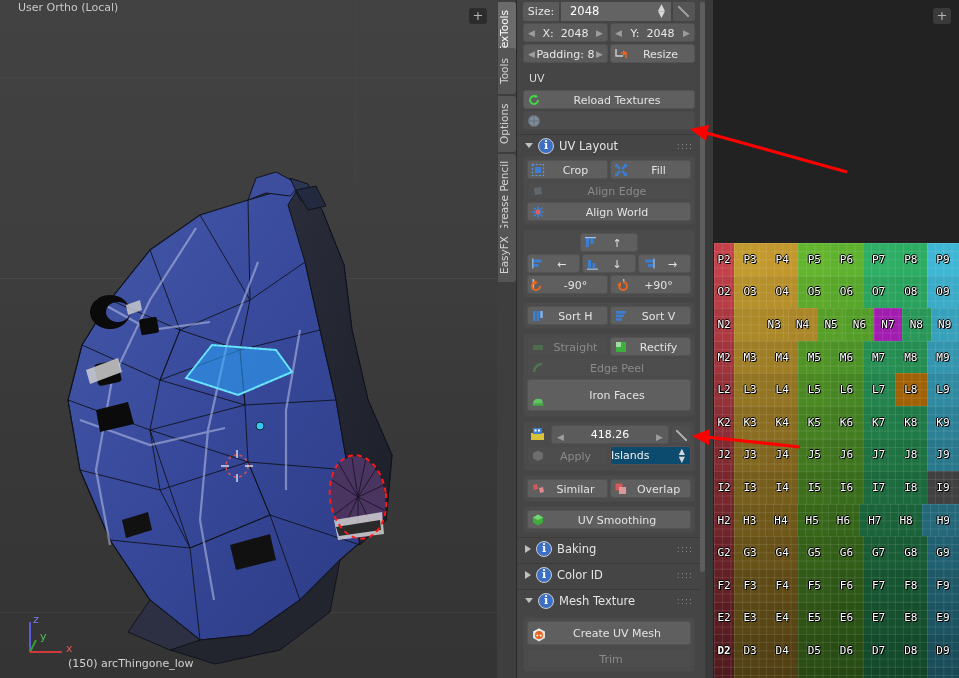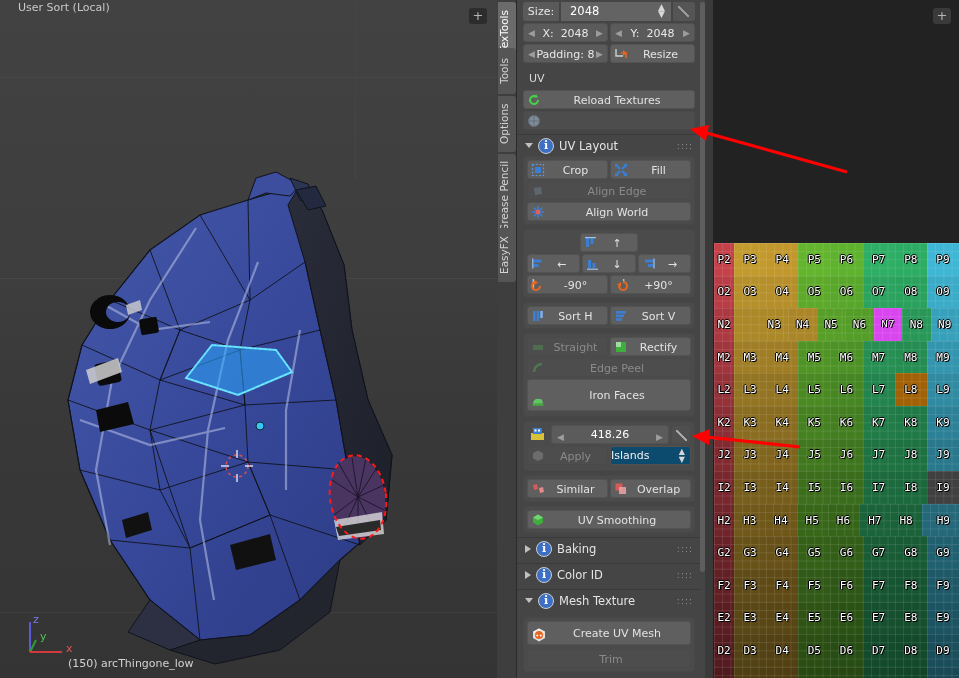--- a/index.html
+++ b/index.html
@@ -322,21 +322,21 @@
           <line x1="358" y1="497" x2="342" y2="532"></line>
           <line x1="358" y1="497" x2="334" y2="515"></line>
           <line x1="358" y1="497" x2="332" y2="480"></line>
         </g>
         <path d="M334,520 L382,512 L384,534 L338,540 Z" fill="#d8d8d8" opacity=".8"></path>
         <path d="M336,527 L380,520 L381,530 L339,536 Z" fill="#2a2a2a"></path>
         <ellipse cx="358" cy="497" rx="28" ry="42" fill="none" stroke="#ff1a1a" stroke-width="2" stroke-dasharray="5 4" transform="rotate(-8 358 497)"></ellipse>
       </g>
     </svg>
 
-    <div id="vp-header-text">User Sort (Local)</div>
+    <div id="vp-header-text">User Ortho (Local)</div>
     <div id="vp-obj-text">(150) arcThingone_low</div>
     <div id="vp-plus">+</div>
 
     <div id="axis-gizmo">
       <svg width="60" height="56">
         <line x1="8" y1="40" x2="8" y2="10" stroke="#5a5ad8" stroke-width="2"></line>
         <line x1="8" y1="40" x2="14" y2="28" stroke="#2fa02f" stroke-width="2"></line>
         <line x1="8" y1="40" x2="40" y2="40" stroke="#d03a3a" stroke-width="2"></line>
       </svg>
       <div class="axis-lbl" style="left:11px;top:1px;color:#7a7ae8;">z</div>
@@ -794,21 +794,21 @@
           </div>
           <div class="uvcell" style="background: rgb(171, 134, 40);">
             <span>N4</span>
           </div>
           <div class="uvcell" style="background: rgb(87, 159, 40);">
             <span>N5</span>
           </div>
           <div class="uvcell" style="background: rgb(83, 157, 40);">
             <span>N6</span>
           </div>
-          <div class="uvcell" style="background: #d946ef; font-family: Liberation Mono, monospace;">
+          <div class="uvcell" style="background: #a21caf;">
             <span>N7</span>
           </div>
           <div class="uvcell" style="background: rgb(40, 151, 88);">
             <span>N8</span>
           </div>
           <div class="uvcell" style="background: rgb(55, 160, 187);">
             <span>N9</span>
           </div>
         </div>
         <div class="uvrow">
@@ -1039,21 +1039,21 @@
             <span>E7</span>
           </div>
           <div class="uvcell" style="background: rgb(21, 79, 46);">
             <span>E8</span>
           </div>
           <div class="uvcell" style="background: rgb(29, 84, 98);">
             <span>E9</span>
           </div>
         </div>
         <div class="uvrow">
-          <div class="uvcell" style="background: rgb(84, 28, 32); flex: 0 0 20px;">
+          <div class="uvcell" style="background: rgb(84, 28, 32); flex: 0 0 20px; font-weight: bold;">
             <span>D2</span>
           </div>
           <div class="uvcell" style="background: rgb(83, 66, 20);">
             <span>D3</span>
           </div>
           <div class="uvcell" style="background: rgb(83, 65, 19);">
             <span>D4</span>
           </div>
           <div class="uvcell" style="background: rgb(43, 78, 20);">
             <span>D5</span>

